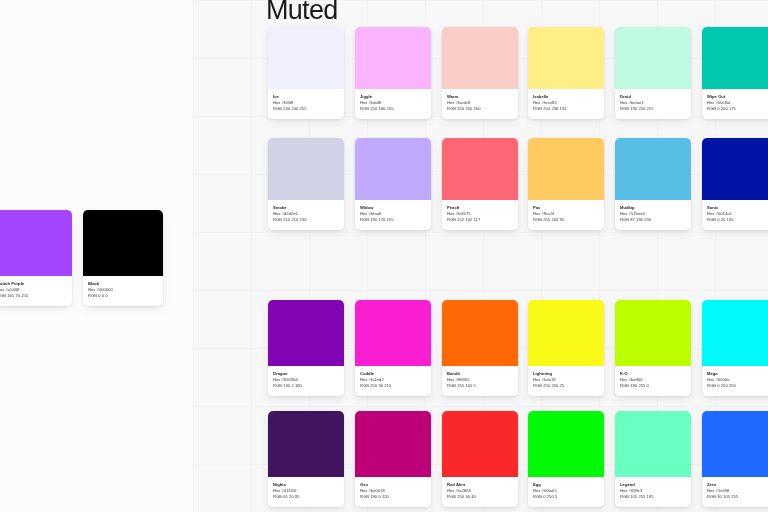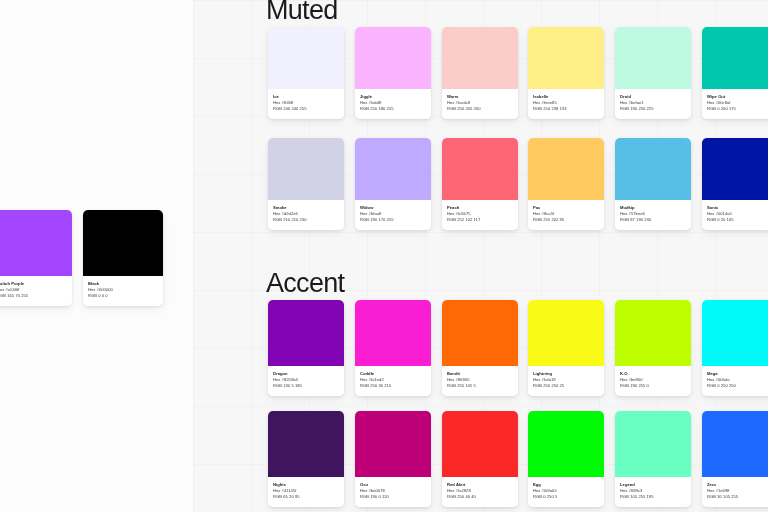--- a/index.html
+++ b/index.html
@@ -92,21 +92,20 @@
 </head>
 <body>
 
 <div id="stage">
 
   <div class="bg-left"></div>
   <div class="bg-canvas"></div>
 
   <div class="section-title title-muted">Muted</div>
 
-  <div class="section-title title-accent">Accent</div>
 
   <div id="cards-layer">
       <div class="card" style="left: 268px; top: 27px;">
         <span class="chip" style="background: rgb(240, 240, 255);"></span>
         <div class="meta">
           <div class="nm">Ice</div>
           <div>Hex #f0f0ff</div>
           <div>RGB 240 240 255</div>
         </div>
       </div>

